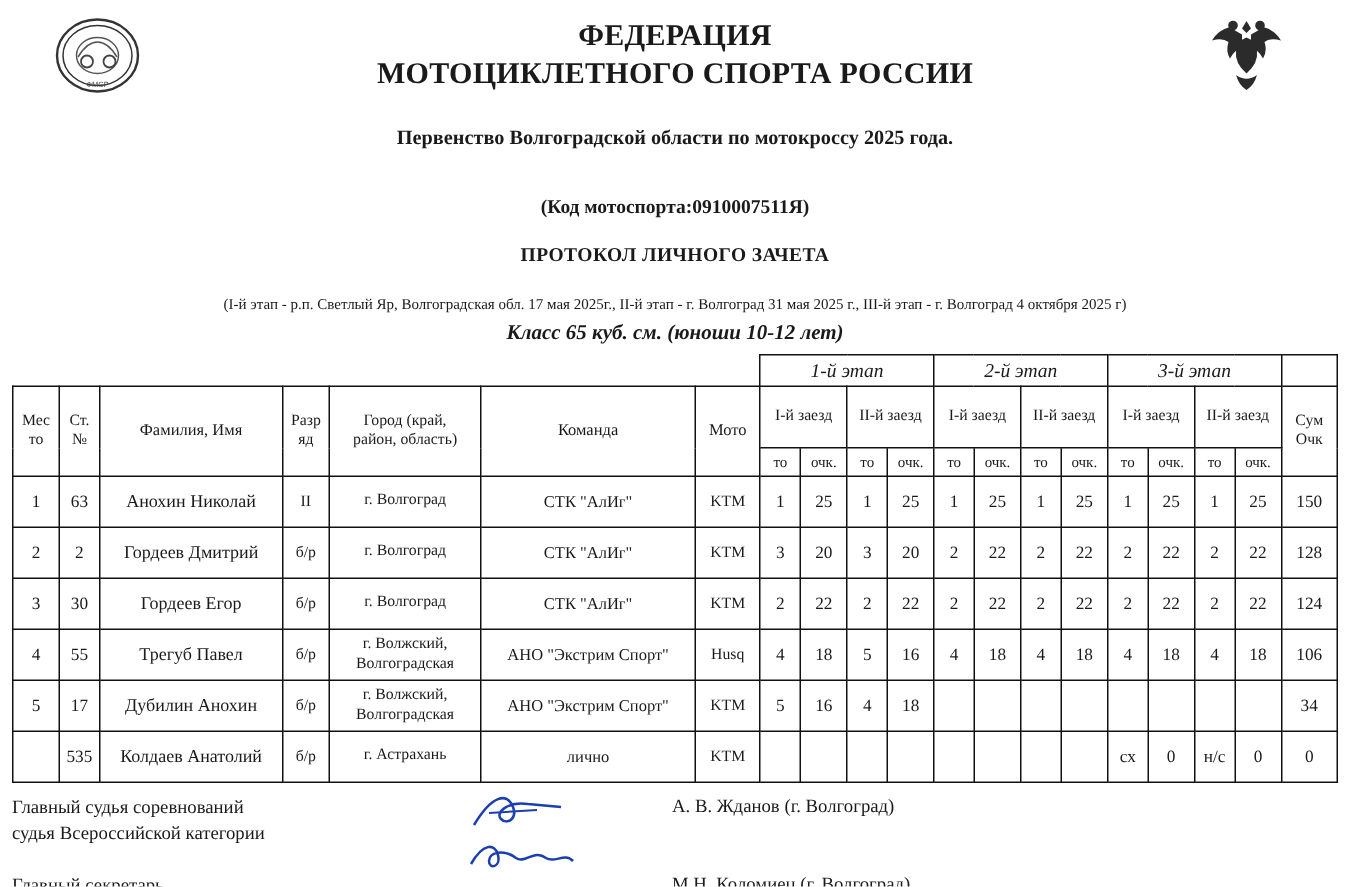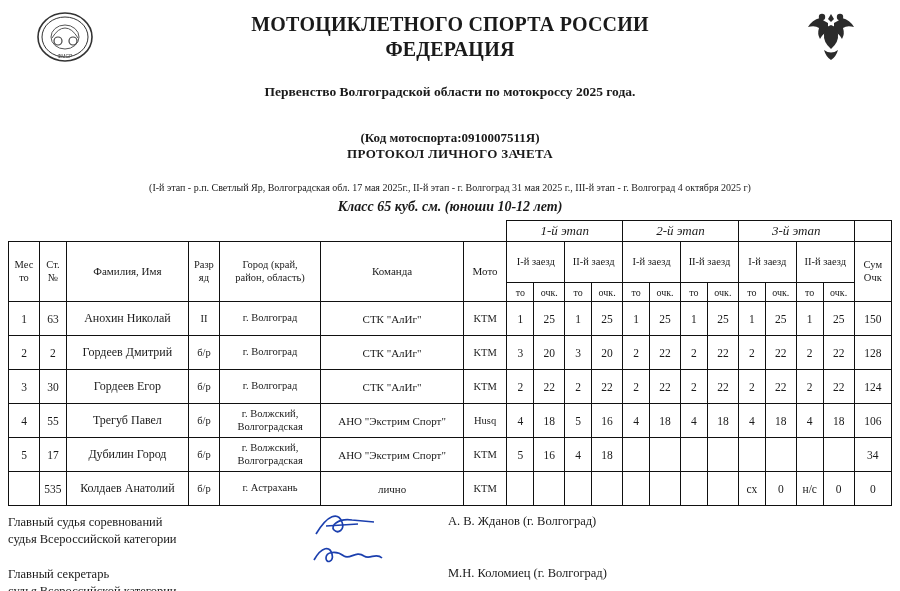--- a/index.html
+++ b/index.html
@@ -60,20 +60,21 @@
   .subtitle2 {
     text-align: center;
     font-size: 13px;
     font-weight: bold;
     margin-top: 30px;
   }
   .subtitle3 {
     text-align: center;
     font-size: 13px;
     font-weight: bold;
+    margin-top: 16px;
     letter-spacing: 0.3px;
   }
   .stages-line {
     text-align: center;
     font-size: 10px;
     margin-top: 20px;
   }
   .class-line {
     text-align: center;
     font-size: 14px;
@@ -189,22 +190,22 @@
         <ellipse cx="29" cy="29" rx="23" ry="20" fill="none" stroke="#333" stroke-width="1"></ellipse>
         <ellipse cx="29" cy="29" rx="14" ry="12" fill="none" stroke="#555" stroke-width="1"></ellipse>
         <path d="M16 30 q6 -10 13 -10 q7 0 13 10" fill="none" stroke="#555" stroke-width="1"></path>
         <circle cx="22" cy="33" r="4" fill="none" stroke="#444" stroke-width="1.2"></circle>
         <circle cx="37" cy="33" r="4" fill="none" stroke="#444" stroke-width="1.2"></circle>
         <text x="29" y="50" font-size="5" text-anchor="middle" fill="#444" font-family="Liberation Sans, sans-serif">ФМСР</text>
       </svg>
     </div>
 
     <div class="fed-title">
+      <div>ФЕДЕРАЦИЯ</div>
       <div>МОТОЦИКЛЕТНОГО СПОРТА РОССИИ</div>
-      <div>ФЕДЕРАЦИЯ</div>
     </div>
 
     <div class="logo-right">
       <svg viewBox="0 0 62 58" width="62" height="58">
         <g fill="#2b2b2b">
           <path d="M31 6 l3 5 -3 3 -3 -3z"></path>
           <path d="M20 10 q-8 2 -12 9 q7 -2 11 1 q-2 6 1 11 q3 -6 8 -7 l0 -9 q-4 -2 -8 -5z"></path>
           <path d="M42 10 q8 2 12 9 q-7 -2 -11 1 q2 6 -1 11 q-3 -6 -8 -7 l0 -9 q4 -2 8 -5z"></path>
           <path d="M31 17 q6 2 7 9 q1 8 -7 15 q-8 -7 -7 -15 q1 -7 7 -9z"></path>
           <path d="M24 42 q7 5 14 0 q-2 7 -7 10 q-5 -3 -7 -10z"></path>
@@ -382,21 +383,21 @@
         <td class="row-cell">4</td>
         <td class="row-cell">18</td>
         <td class="row-cell">4</td>
         <td class="row-cell">18</td>
         <td class="row-cell">106</td>
       </tr>
 
       <tr>
         <td class="row-cell">5</td>
         <td class="row-cell">17</td>
-        <td class="row-cell name">Дубилин Город</td>
+        <td class="row-cell name">Дубилин Анохин</td>
         <td class="row-cell small">б/р</td>
         <td class="row-cell city"><span style="white-space:pre-line">г. Волжский,
 Волгоградская</span></td>
         <td class="row-cell team">АНО "Экстрим Спорт"</td>
         <td class="row-cell small">KTM</td>
         <td class="row-cell">5</td>
         <td class="row-cell">16</td>
         <td class="row-cell">4</td>
         <td class="row-cell">18</td>
         <td class="row-cell"></td>

